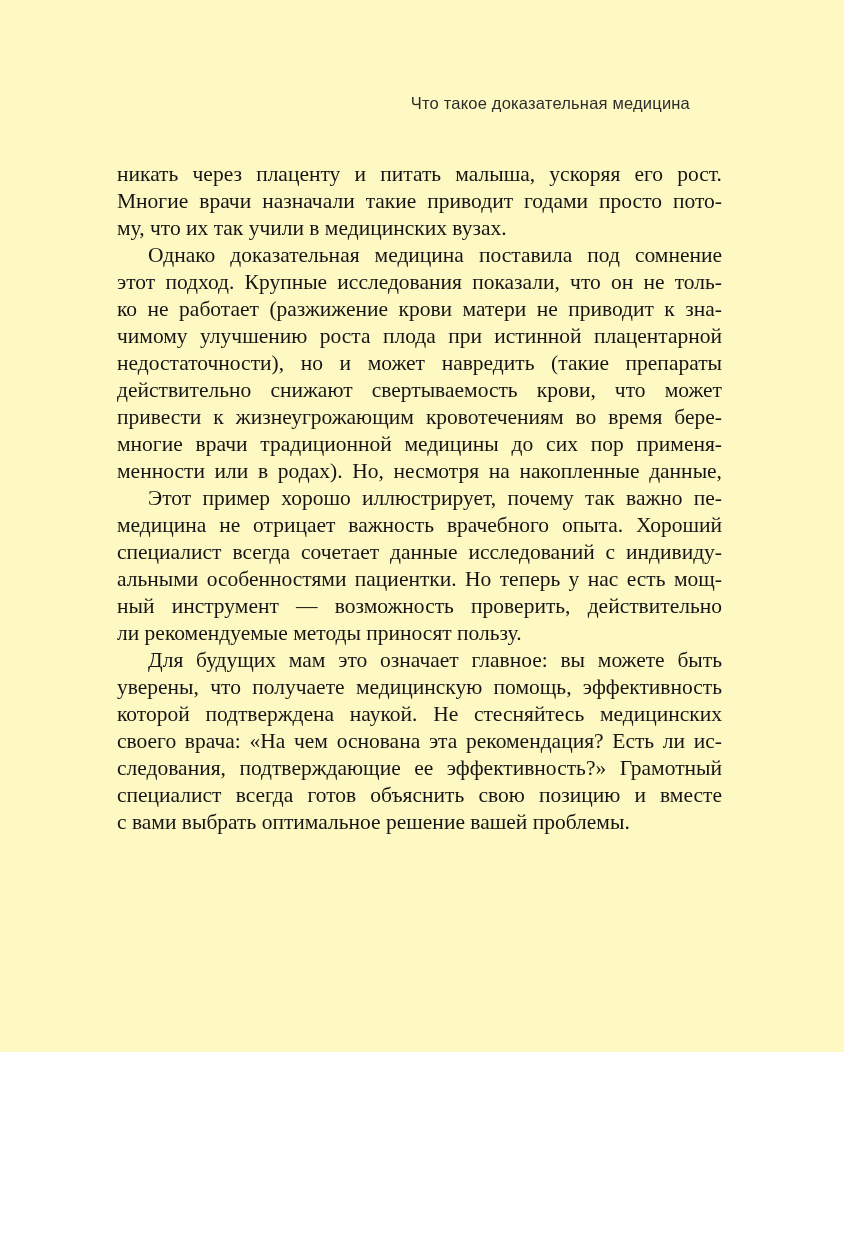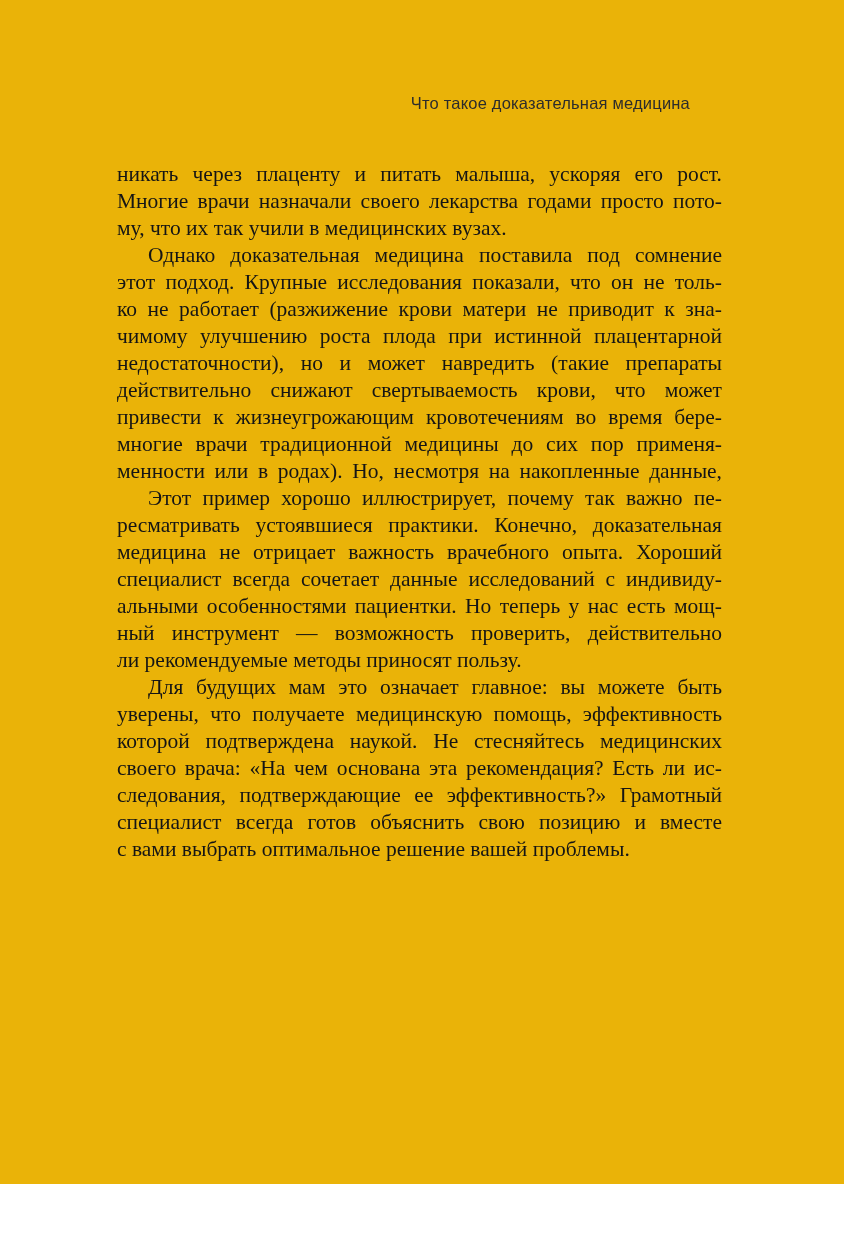--- a/index.html
+++ b/index.html
@@ -3,22 +3,22 @@
 <meta charset="utf-8">
 <style>
   html, body {
     margin: 0;
     padding: 0;
     background: #ffffff;
   }
   .page {
     position: relative;
     width: 844px;
-    height: 1184px;
-    background: #eab308;
+    height: 1052px;
+    background: #fef9c3;
     overflow: hidden;
     font-family: "Liberation Serif", "DejaVu Serif", serif;
   }
   .running-head {
     position: absolute;
     top: 94px;
     left: 85px;
     width: 605px;
     text-align: right;
     font-family: "Liberation Sans", "DejaVu Sans", sans-serif;
@@ -50,33 +50,32 @@
     text-indent: 31px;
   }
 </style>
 </head>
 <body>
 
 <div class="page">
   <div class="running-head">Что такое доказательная медицина</div>
   <div class="body-text">
       <div class="line">никать через плаценту и питать малыша, ускоряя его рост.</div>
-      <div class="line">Многие врачи назначали своего лекарства годами просто пото-</div>
+      <div class="line">Многие врачи назначали такие приводит годами просто пото-</div>
       <div class="line last">му, что их так учили в медицинских вузах.</div>
       <div class="line indent">Однако доказательная медицина поставила под сомнение</div>
       <div class="line">этот подход. Крупные исследования показали, что он не толь-</div>
       <div class="line">ко не работает (разжижение крови матери не приводит к зна-</div>
       <div class="line">чимому улучшению роста плода при истинной плацентарной</div>
       <div class="line">недостаточности), но и может навредить (такие препараты</div>
       <div class="line">действительно снижают свертываемость крови, что может</div>
       <div class="line">привести к жизнеугрожающим кровотечениям во время бере-</div>
       <div class="line">многие врачи традиционной медицины до сих пор применя-</div>
       <div class="line">менности или в родах). Но, несмотря на накопленные данные,</div>
       <div class="line indent">Этот пример хорошо иллюстрирует, почему так важно пе-</div>
-      <div class="line">ресматривать устоявшиеся практики. Конечно, доказательная</div>
       <div class="line">медицина не отрицает важность врачебного опыта. Хороший</div>
       <div class="line">специалист всегда сочетает данные исследований с индивиду-</div>
       <div class="line">альными особенностями пациентки. Но теперь у нас есть мощ-</div>
       <div class="line">ный инструмент — возможность проверить, действительно</div>
       <div class="line last">ли рекомендуемые методы приносят пользу.</div>
       <div class="line indent">Для будущих мам это означает главное: вы можете быть</div>
       <div class="line">уверены, что получаете медицинскую помощь, эффективность</div>
       <div class="line">которой подтверждена наукой. Не стесняйтесь медицинских</div>
       <div class="line">своего врача: «На чем основана эта рекомендация? Есть ли ис-</div>
       <div class="line">следования, подтверждающие ее эффективность?» Грамотный</div>

